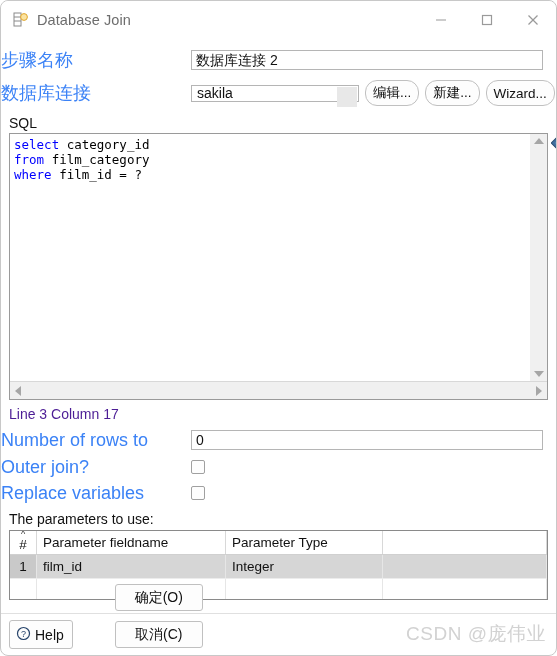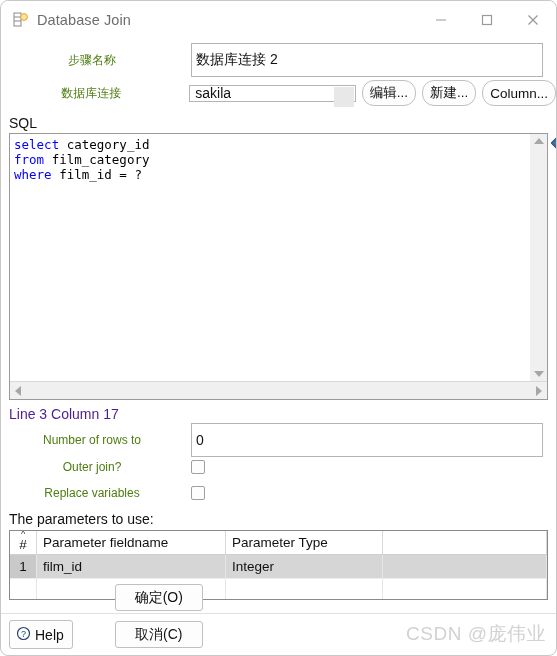--- a/index.html
+++ b/index.html
@@ -69,30 +69,30 @@
   .form-row {
     display: flex;
     align-items: center;
     height: 26px;
   }
   #row-stepname { margin-top: 8px; }
   #row-connection { margin-top: 7px; }
 
   .field-label {
     width: 190px;
-    text-align: center;
+    text-align: left;
     padding-right: 8px;
     box-sizing: border-box;
-    font-size: 12px;
-    color: #4d7c0f;
+    font-size: 18px;
+    color: #3b82f6;
     white-space: nowrap;
   }
 
   .text-input {
-    height: 34px;
+    height: 20px;
     border: 1px solid #b5b5b5;
     background: #ffffff;
     box-sizing: border-box;
     font-family: "Liberation Sans", sans-serif;
     font-size: 14px;
     color: #111;
     padding: 0 4px;
     line-height: 22px;
     outline: none;
   }
@@ -378,21 +378,21 @@
   </div>
 
   <div class="form-row" id="row-connection">
     <span class="field-label">数据库连接</span>
     <div class="combo">
       <span class="combo-value">sakila</span>
       <span class="combo-arrow-zone"></span>
     </div>
     <button class="sbtn">编辑...</button>
     <button class="sbtn">新建...</button>
-    <button class="sbtn">Column...</button>
+    <button class="sbtn">Wizard...</button>
   </div>
 
   <div class="section-label">SQL</div>
 
   <div class="editor-wrap">
     <div class="editor-main">
       <div class="code-area" id="sql-code"><span class="kw" style="color: rgb(0, 0, 255);">select</span><span> category_id</span>
 <span class="kw" style="color: rgb(0, 0, 255);">from</span><span> film_category</span>
 <span class="kw" style="color: rgb(0, 0, 255);">where</span><span> film_id = ?</span></div>
       <div class="vscroll">

